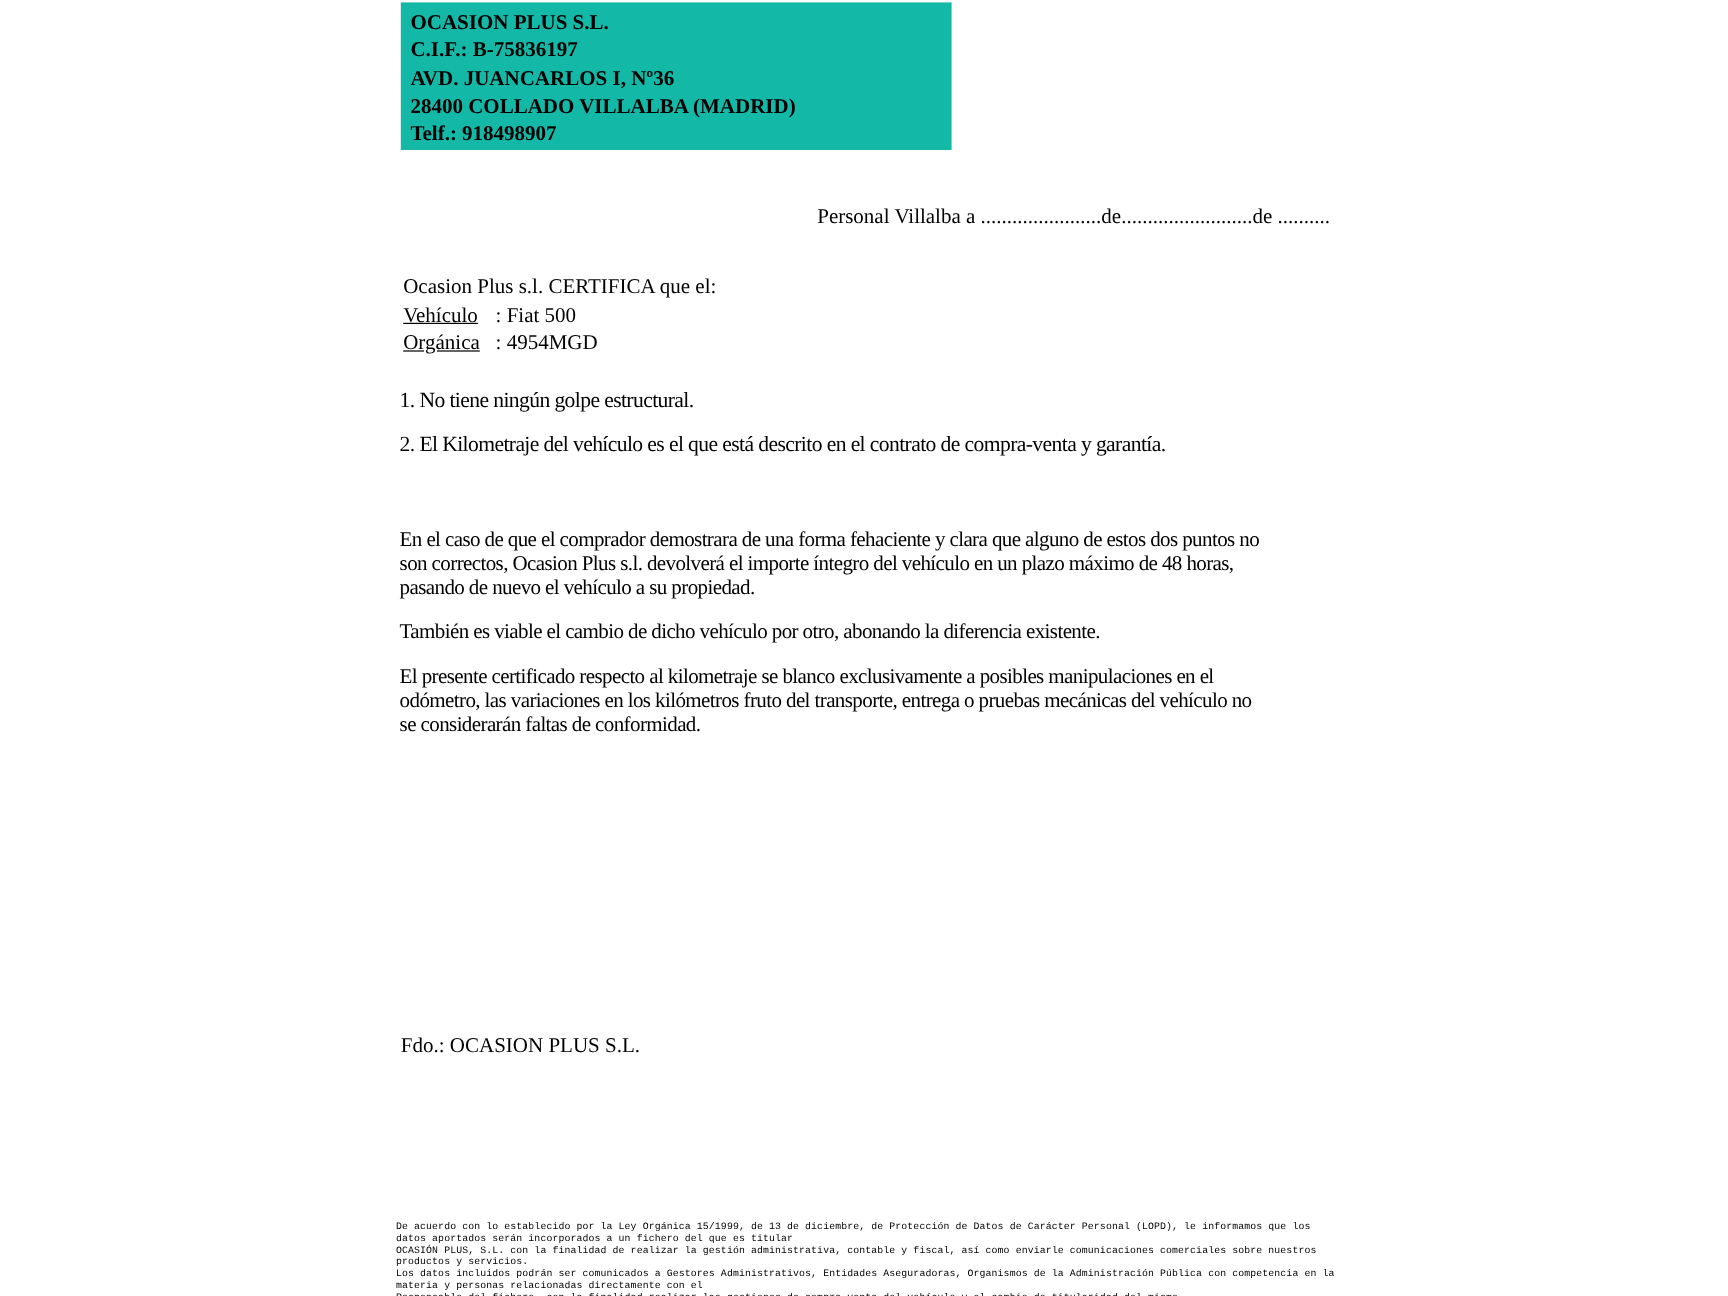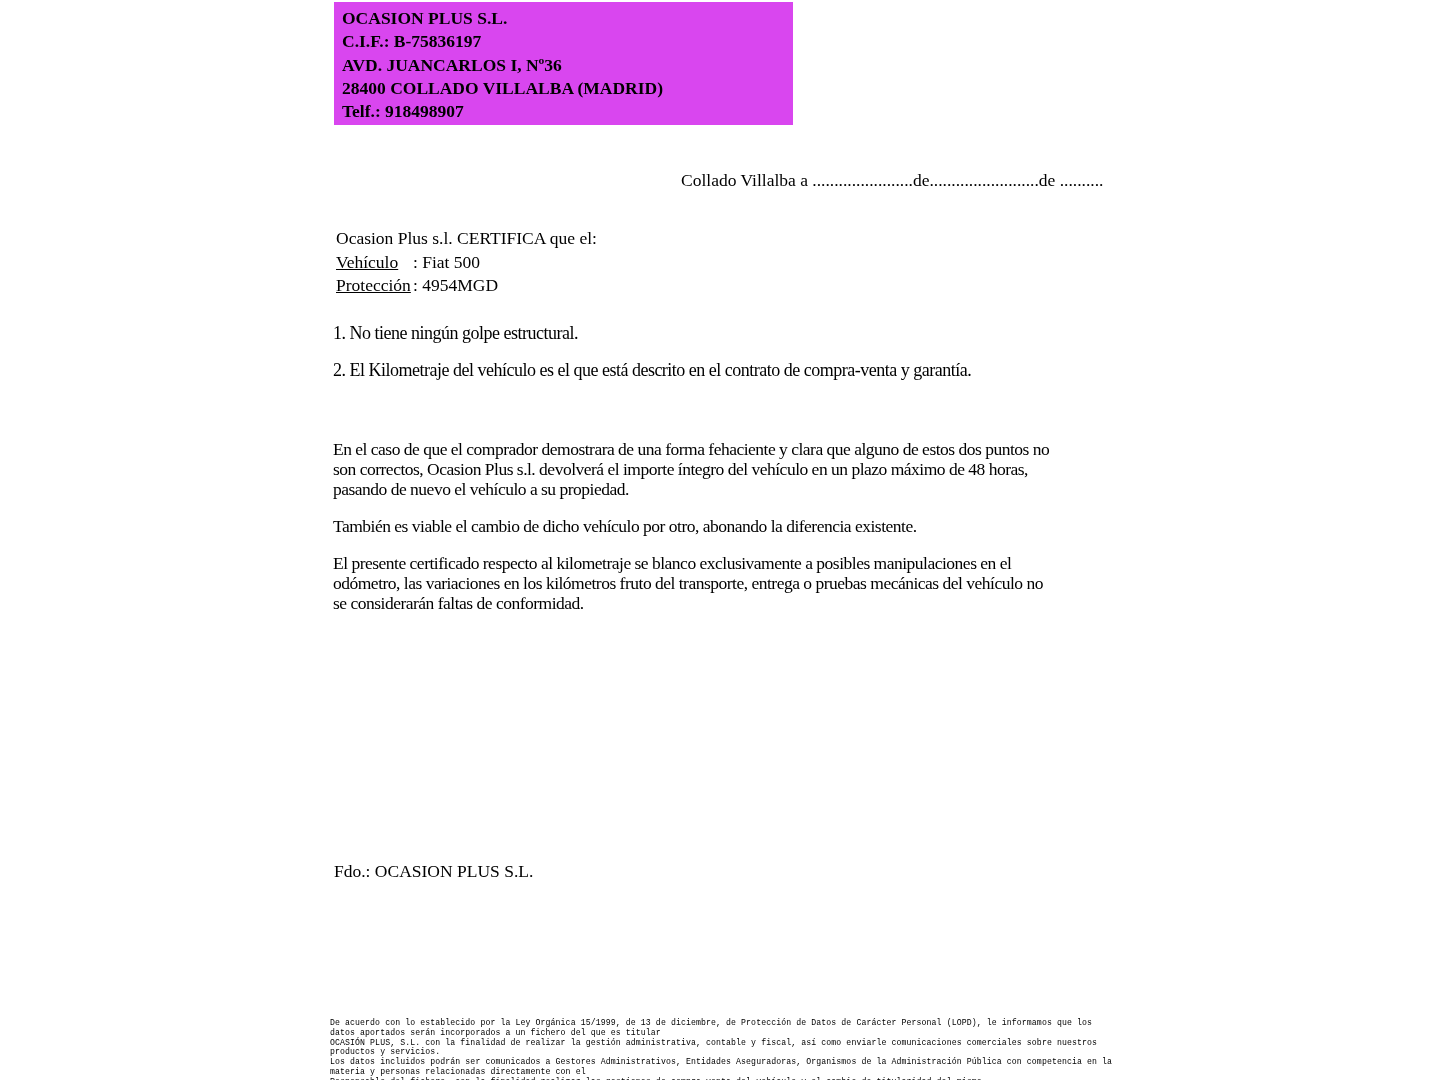--- a/index.html
+++ b/index.html
@@ -95,37 +95,37 @@
     letter-spacing: 0.1px;
     white-space: pre-line;
     font-family: Liberation Mono, monospace;
   }
 </style>
 </head>
 <body>
 
 <div class="page">
 
-  <div class="header-box" style="background-color: #d946ef;">
+  <div class="header-box" style="background-color: #14b8a6;">
     <div>OCASION PLUS S.L.</div>
     <div>C.I.F.: B-75836197</div>
     <div>AVD. JUANCARLOS I, Nº36</div>
     <div>28400 COLLADO VILLALBA (MADRID)</div>
     <div>Telf.: 918498907</div>
   </div>
 
-  <div class="date-line">Collado Villalba a .......................de.........................de ..........</div>
+  <div class="date-line">Personal Villalba a .......................de.........................de ..........</div>
 
   <div class="cert-block">
     <div>Ocasion Plus s.l. CERTIFICA que el:</div>
     <div>
       <span class="cert-label">Vehículo</span><span>: Fiat 500</span>
     </div>
     <div>
-      <span class="cert-label">Protección</span><span>: 4954MGD</span>
+      <span class="cert-label">Orgánica</span><span>: 4954MGD</span>
     </div>
   </div>
 
   <div class="clauses">
     <p>1. No tiene ningún golpe estructural.</p>
     <p>2. El Kilometraje del vehículo es el que está descrito en el contrato de compra-venta y garantía.</p>
   </div>
 
   <div class="paras">
     <p>En el caso de que el comprador demostrara de una forma fehaciente y clara que alguno de estos dos puntos no

